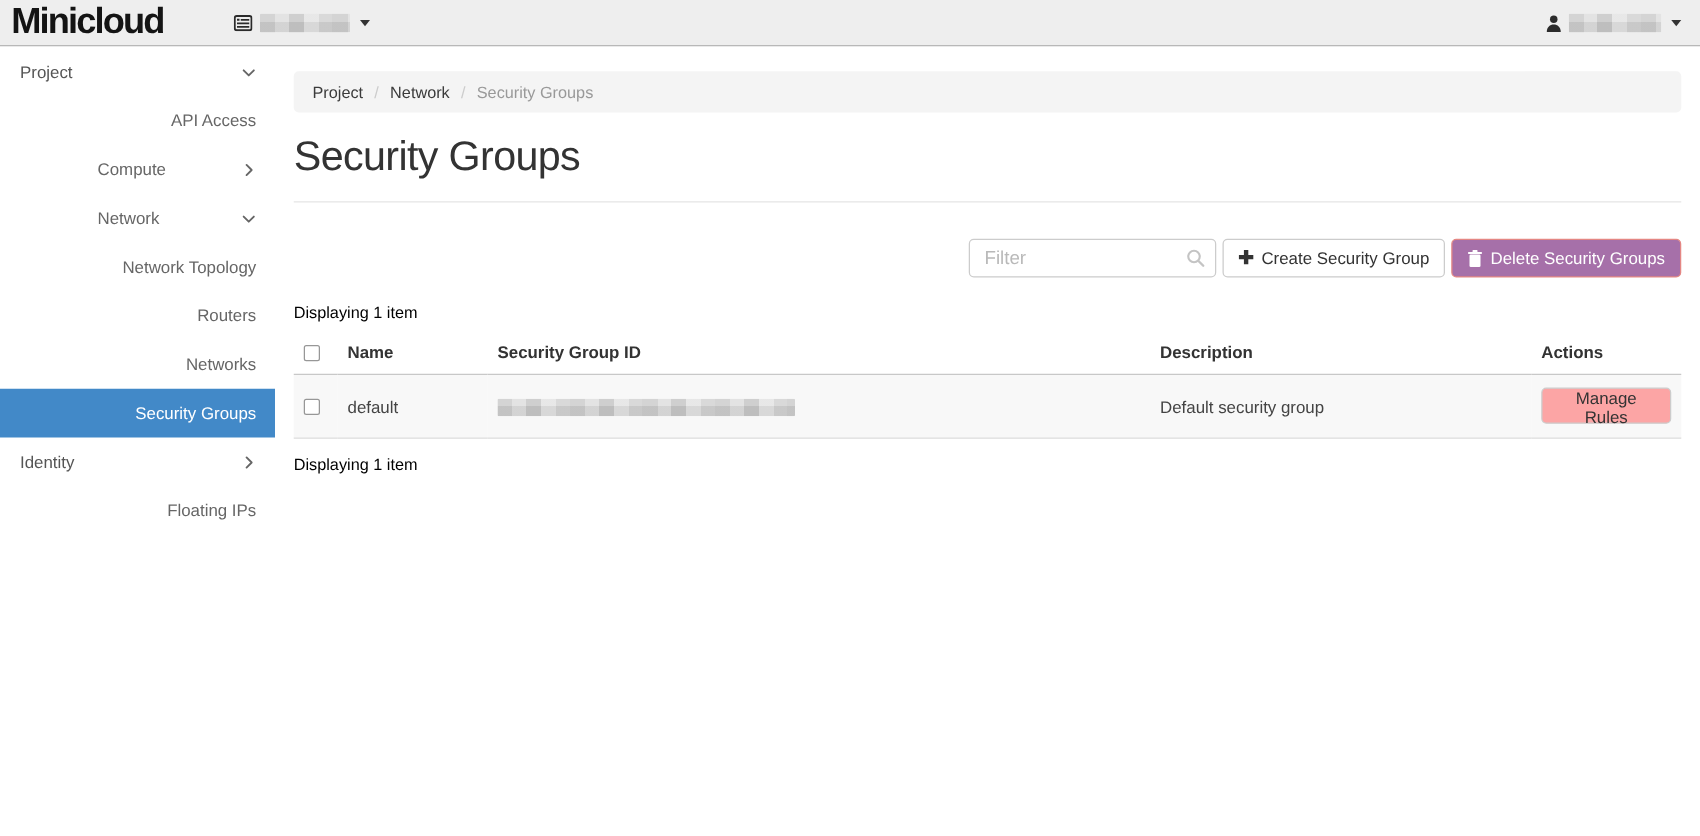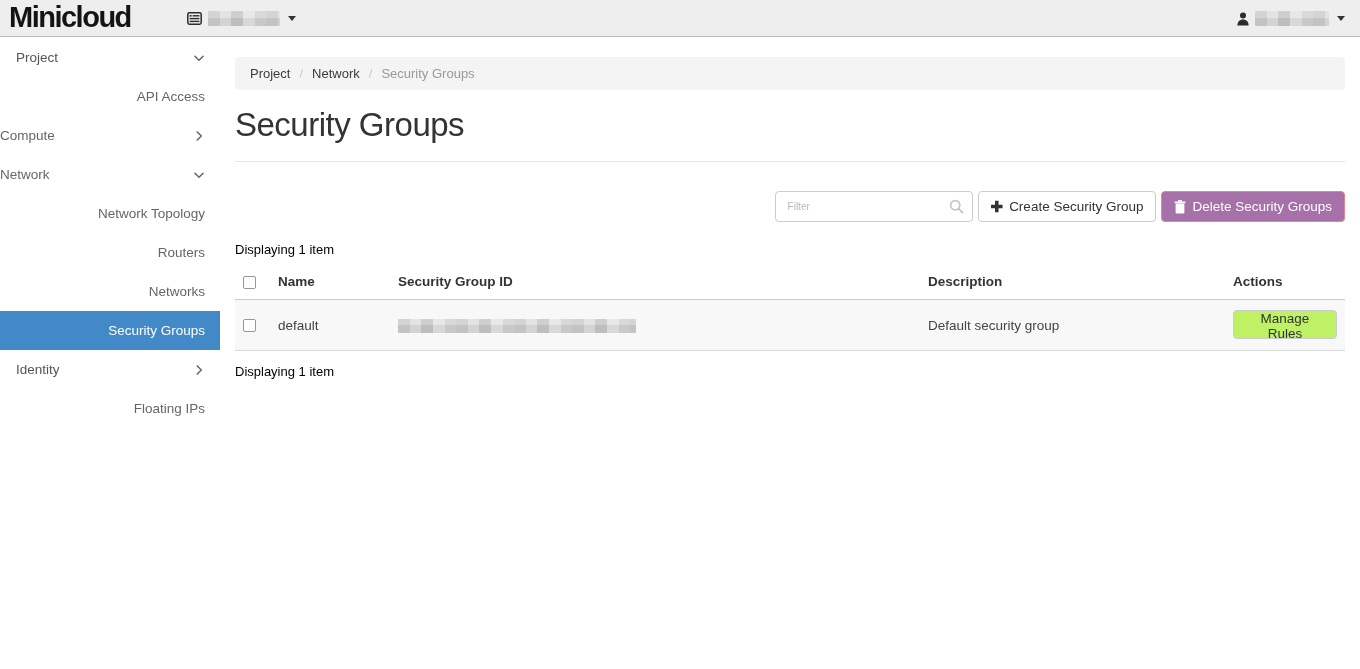--- a/index.html
+++ b/index.html
@@ -35,21 +35,21 @@
   .nav-icon { display: inline-flex; align-items: center; }
 
   
   .sidebar { position: absolute; top: 38px; left: 0; width: 220px; }
   .side-item {
     height: 39px; display: flex; align-items: center;
     font-size: 13.5px; color: #666; cursor: pointer;
   }
   .side-item .label { flex: 1; }
   .lvl1 { padding-left: 16px; padding-right: 14px; color: #555; }
-  .lvl2 { padding-right: 14px; }
+  .lvl2 { padding-left: 78px; padding-right: 14px; }
   .lvl3 { padding-right: 15px; justify-content: flex-end; text-align: right; }
   .side-item.active { background: #4289c8; color: #ffffff; }
   .chev { width: 14px; height: 14px; flex: 0 0 auto; }
   .chev polyline { fill: none; stroke: #666; stroke-width: 2.6; stroke-linecap: round; stroke-linejoin: round; }
 
   
   .content { position: absolute; left: 235px; top: 38px; width: 1110px; }
   .breadcrumb {
     margin-top: 19px; height: 33px; background: #f4f4f4; border-radius: 4px;
     display: flex; align-items: center; padding: 0 15px; font-size: 13px; gap: 9px;
@@ -58,21 +58,21 @@
   .bc-sep { color: #cccccc; }
   .bc-current { color: #999999; }
   .page-title { font-size: 33px; font-weight: normal; color: #333; margin-top: 16px; letter-spacing: -0.5px; }
   .title-rule { border: none; border-top: 1px solid #e5e5e5; margin-top: 17px; }
 
   
   .toolbar { margin-top: 29px; display: flex; justify-content: flex-end; align-items: center; gap: 5px; }
   .filter-wrap { position: relative; width: 198px; }
   .filter-input {
     width: 198px; height: 31px; border: 1px solid #cccccc; border-radius: 4px;
-    padding: 0 30px 0 12px; font-size: 10px; color: #555; outline: none;
+    padding: 0 30px 0 12px; font-size: 15px; color: #555; outline: none;
     font-family: "Liberation Sans", sans-serif; background: #fff;
   }
   .filter-input::placeholder { color: #b9b9b9; }
   .search-glyph { position: absolute; right: 9px; top: 8px; }
   .btn {
     height: 31px; border-radius: 4px; font-size: 13.5px; cursor: pointer;
     display: inline-flex; align-items: center; gap: 6px; padding: 0 12px;
     font-family: "Liberation Sans", sans-serif;
   }
   .btn-default { background: #ffffff; border: 1px solid #cccccc; color: #333; }
@@ -98,21 +98,21 @@
   .col-id { width: 530px; }
   .col-desc { width: 305px; }
   .col-actions { width: 120px; }
   .cb {
     appearance: none; -webkit-appearance: none; width: 13px; height: 13px;
     border: 1px solid #979797; border-radius: 2px; background: #fff; cursor: pointer;
     vertical-align: middle; display: inline-block;
   }
   .redacted.w-id { width: 238px; height: 14px; vertical-align: middle; }
   .btn-row-action {
-    background: #bef264; border: 1px solid #cccccc; border-radius: 4px;
+    background: #fca5a5; border: 1px solid #cccccc; border-radius: 4px;
     height: 29px; padding: 0 13px; font-size: 13.5px; color: #333; cursor: pointer;
     font-family: "Liberation Sans", sans-serif;
   }
 </style>
 </head>
 <body>
 
 <header class="navbar">
   <div class="brand">Minicloud</div>
 

